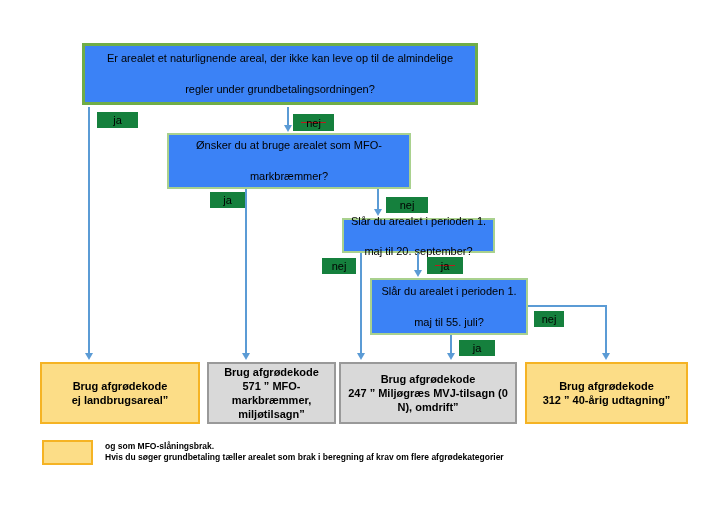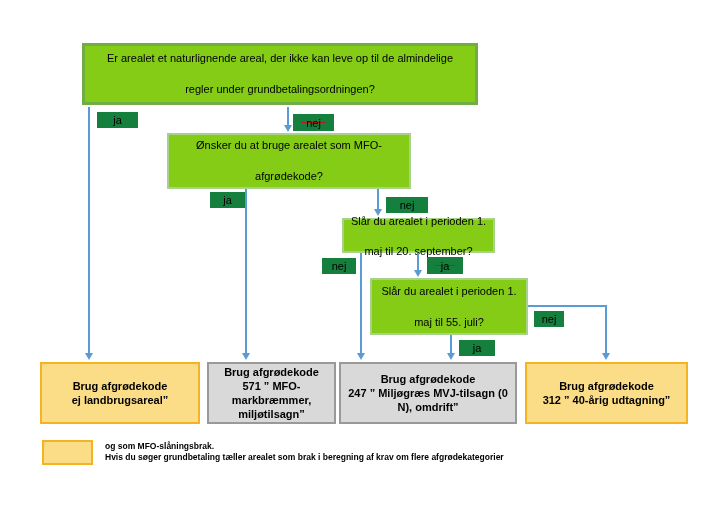--- a/index.html
+++ b/index.html
@@ -1,21 +1,21 @@
 <!DOCTYPE html>
 <html><head>
 <meta charset="utf-8">
 <style>
   html,body{margin:0;padding:0;background:#ffffff;}
   #stage{
     position:relative;width:726px;height:515px;background:#ffffff;
     font-family:"Liberation Sans",sans-serif;color:#000;overflow:hidden;
   }
   .qbox{
-    position:absolute;background:#84cc16;display:flex;flex-direction:column;
+    position:absolute;background:#3b82f6;display:flex;flex-direction:column;
     justify-content:center;align-items:center;text-align:center;
     font-size:11px;line-height:15px;box-sizing:border-box;gap:16px;
   }
   .qbox.primary{border:3px solid #70AD47;}
   .qbox.secondary{border:2px solid #A9D18E;}
   .qline{white-space:nowrap;}
   .blabel{
     position:absolute;background:#b91c1c;border:8px solid #15803d;
     display:flex;justify-content:center;align-items:center;
     font-size:11px;box-sizing:border-box;
@@ -51,21 +51,21 @@
 
 <div id="stage">
 
   <div class="qbox primary" style="left:82px;top:43px;width:396px;height:62px;">
     <div class="qline">Er arealet et naturlignende areal, der ikke kan leve op til de almindelige</div>
     <div class="qline">regler under grundbetalingsordningen?</div>
   </div>
 
   <div class="qbox secondary" style="left:167px;top:133px;width:244px;height:56px;text-align:right;">
     <div class="qline">Ønsker du at bruge arealet som MFO-</div>
-    <div class="qline">afgrødekode?</div>
+    <div class="qline">markbræmmer?</div>
   </div>
 
   <div class="qbox secondary" style="left:342px;top:218px;width:153px;height:35px;line-height:14px;">
     <div class="qline">Slår du arealet i perioden 1.</div>
     <div class="qline">maj til 20. september?</div>
   </div>
 
   <div class="qbox secondary" style="left:370px;top:278px;width:158px;height:57px;">
     <div class="qline">Slår du arealet i perioden 1.</div>
     <div class="qline">maj til 55. juli?</div>

